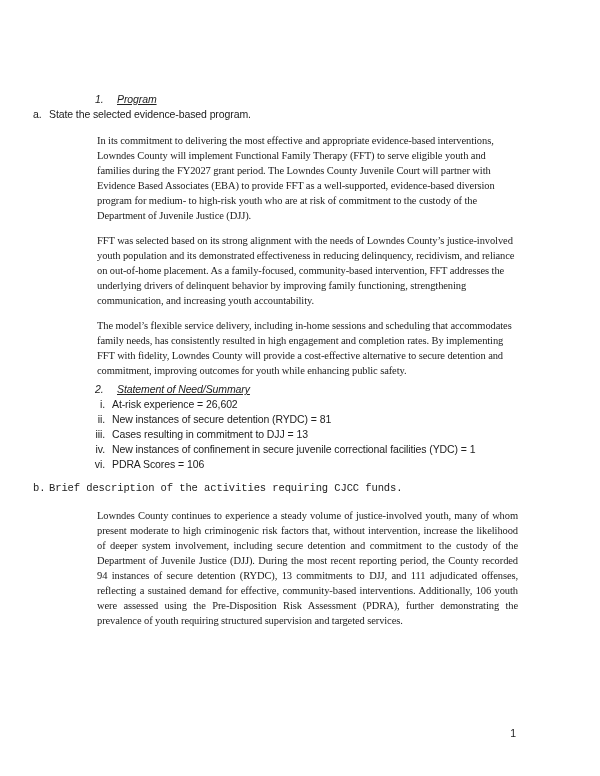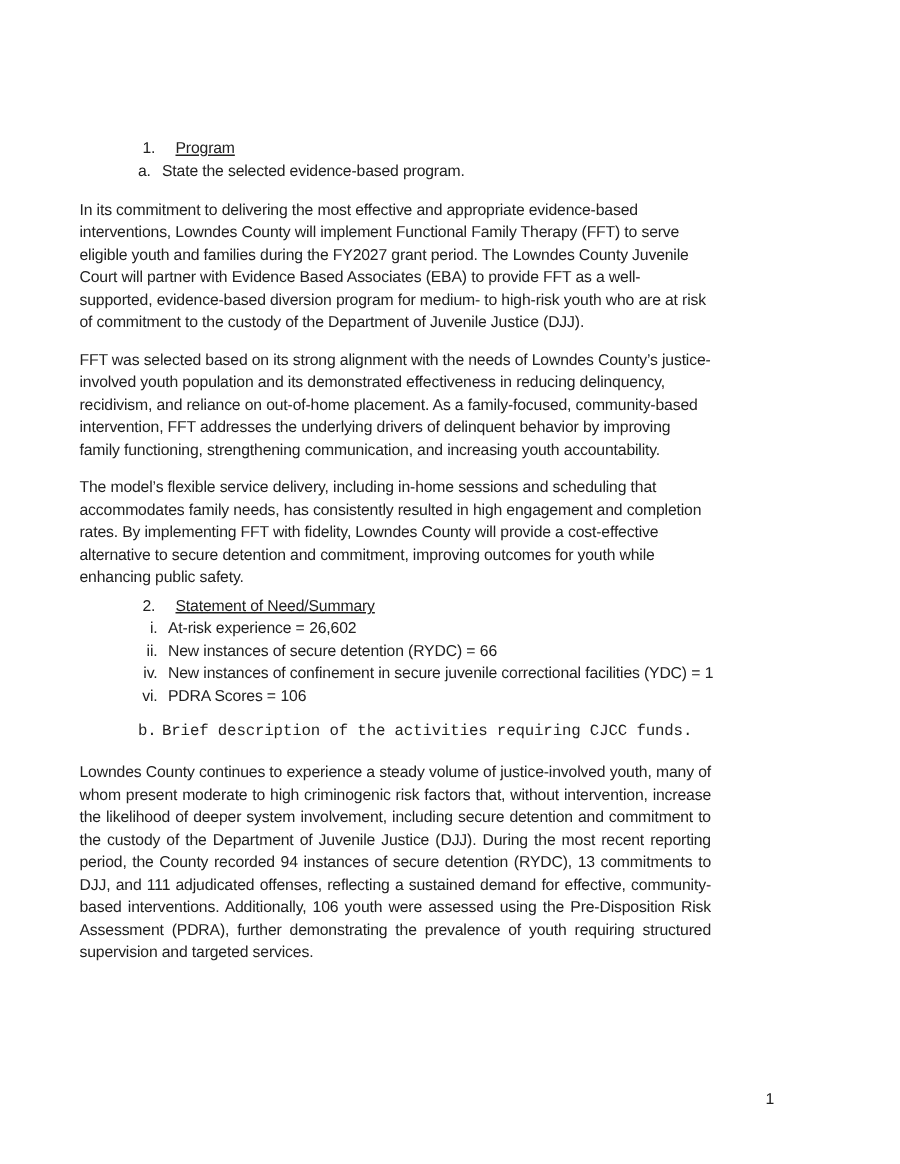--- a/index.html
+++ b/index.html
@@ -17,38 +17,40 @@
     line-height: 15px;
     color: #212121;
     letter-spacing: -0.1px;
     overflow: hidden;
   }
   .content {
     padding-top: 92px;
   }
   .heading {
     margin-left: 95px;
+    font-style: italic;
   }
   .heading .h-num {
     display: inline-block;
     width: 22px;
   }
   .heading .h-title {
     text-decoration: underline;
   }
   .alpha-item {
-    margin-left: 92px;
+    margin-left: 33px;
   }
   .alpha-item .a-marker {
     display: inline-block;
     width: 16px;
   }
   .para {
-    margin: 10px 0 0 53px;
+    margin: 10px 0 0 97px;
     width: 422px;
+    font-family: Liberation Serif, serif;
   }
   .para.first {
     margin-top: 11px;
   }
   .para.justified {
     text-align: justify;
     margin-top: 12px;
     width: 421px;
   }
   .heading.second {
@@ -100,21 +102,24 @@
     <div class="heading second">
       <span class="h-num">2.</span><span class="h-title">Statement of Need/Summary</span>
     </div>
 
 
     <div class="roman-list">
       <div class="roman-item">
         <span class="r-num">i.</span><span class="r-label">At-risk experience =</span><span class="r-value">26,602</span>
       </div>
       <div class="roman-item">
-        <span class="r-num">ii.</span><span class="r-label">New instances of secure detention (RYDC) =</span><span class="r-value">66</span>
+        <span class="r-num">ii.</span><span class="r-label">New instances of secure detention (RYDC) =</span><span class="r-value">81</span>
+      </div>
+      <div class="roman-item">
+        <span class="r-num">iii.</span><span class="r-label">Cases resulting in commitment to DJJ =</span><span class="r-value">13</span>
       </div>
       <div class="roman-item">
         <span class="r-num">iv.</span><span class="r-label">New instances of confinement in secure juvenile correctional facilities (YDC) =</span><span class="r-value">1</span>
       </div>
       <div class="roman-item">
         <span class="r-num">vi.</span><span class="r-label">PDRA Scores =</span><span class="r-value">106</span>
       </div>
     </div>
 
     <div class="alpha-item after-list">

